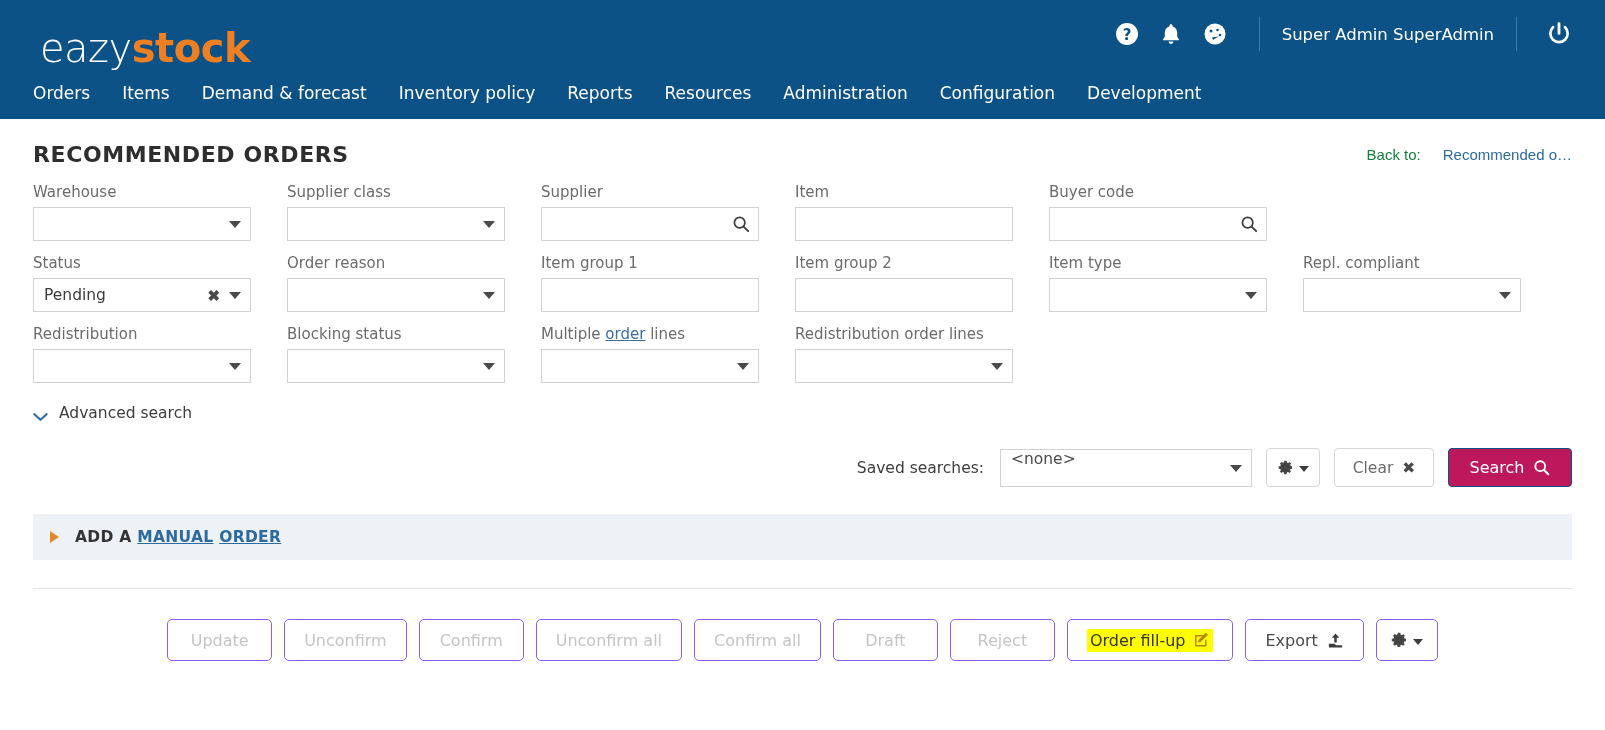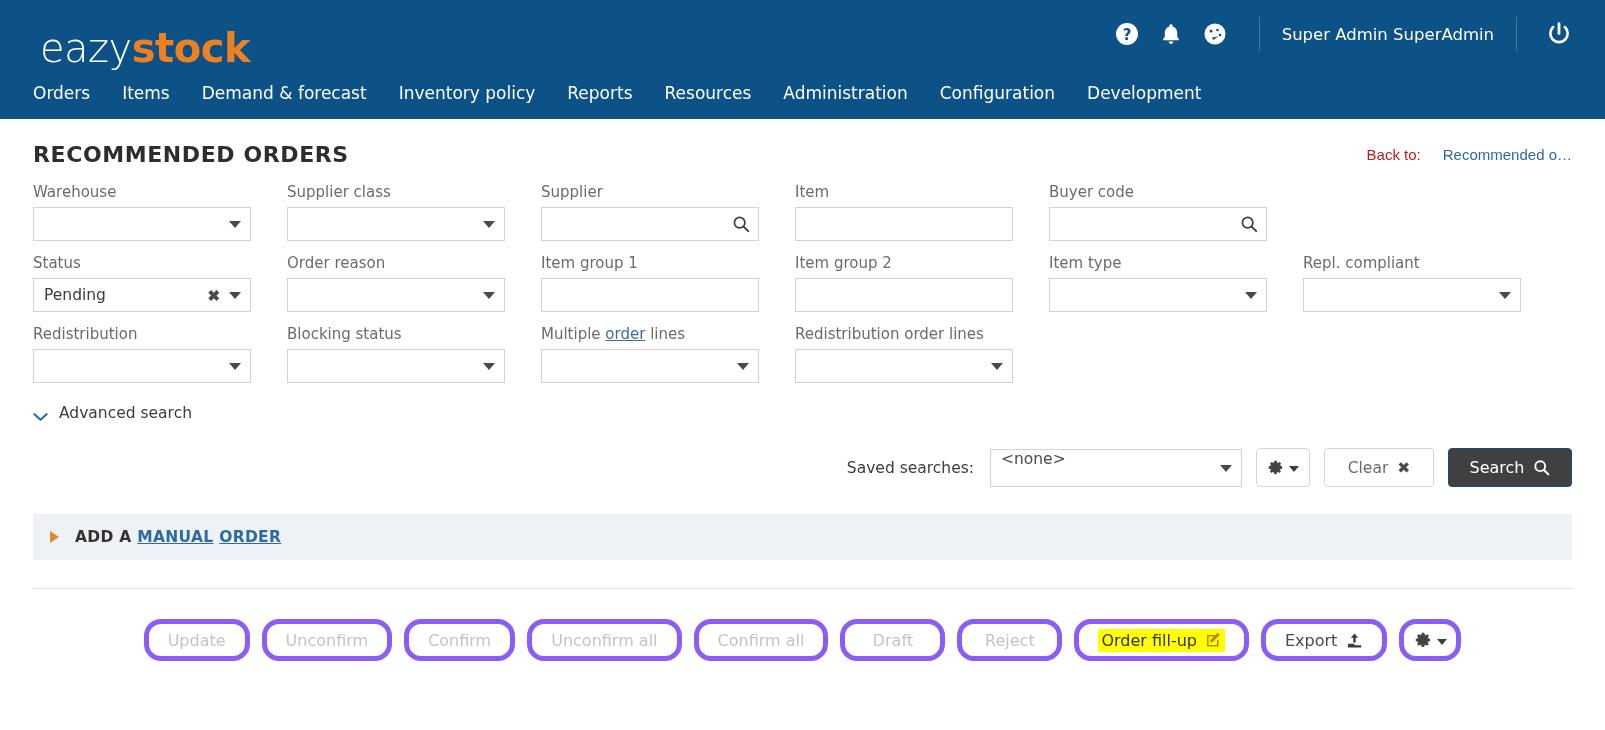--- a/index.html
+++ b/index.html
@@ -115,21 +115,21 @@
     color: #2e2e2e;
     font-family: "DejaVu Sans", sans-serif;
   }
   .backto {
     margin-left: auto;
     display: flex;
     align-items: baseline;
     font-size: 15px;
     white-space: nowrap;
   }
-  .backto-label { color: #b91c1c; margin-right: 22px; }
+  .backto-label { color: #15803d; margin-right: 22px; }
   .backto-link { color: #2c6aa0; cursor: pointer; }
 
   
   .filters {
     margin-top: 16px;
   }
   .filter-row {
     display: flex;
   }
   .fld {
@@ -259,29 +259,29 @@
   .gear-wrap { display: flex; align-items: center; color: #3d3d3d; }
   .gear-wrap .mini-caret {
     width: 0; height: 0;
     border-left: 5px solid transparent;
     border-right: 5px solid transparent;
     border-top: 6px solid #3d3d3d;
     margin-left: 5px;
     margin-top: 3px;
   }
   .btn.clear {
-    width: 110px;
+    width: 100px;
     margin-left: 14px;
     color: #6b6b6b;
   }
   .btn.clear .x { margin-left: 9px; font-weight: bold; color: #4a4a4a; }
   .btn.search {
     width: 124px;
     margin-left: 14px;
-    background: #404040;
+    background: #be185d;
     border-color: #0f4f81;
     color: #ffffff;
     font-size: 16px;
   }
   .btn.search .magw { margin-left: 9px; display: flex; }
 
   
   .manual-band {
     margin-top: 27px;
     height: 46px;
@@ -323,22 +323,22 @@
     display: flex;
     align-items: center;
     justify-content: center;
     margin-top: 30px;
   }
   .abtn {
     box-sizing: border-box;
     height: 42px;
     min-width: 105px;
     padding: 0 19px;
-    border: 5px solid #8b5cf6;
-    border-radius: 17px;
+    border: 1px solid #8b5cf6;
+    border-radius: 5px;
     background: #ffffff;
     display: flex;
     align-items: center;
     justify-content: center;
     font-size: 16px;
     color: #c4c4c4;
     margin-right: 12px;
     white-space: nowrap;
     font-family: "DejaVu Sans", sans-serif;
     cursor: default;

